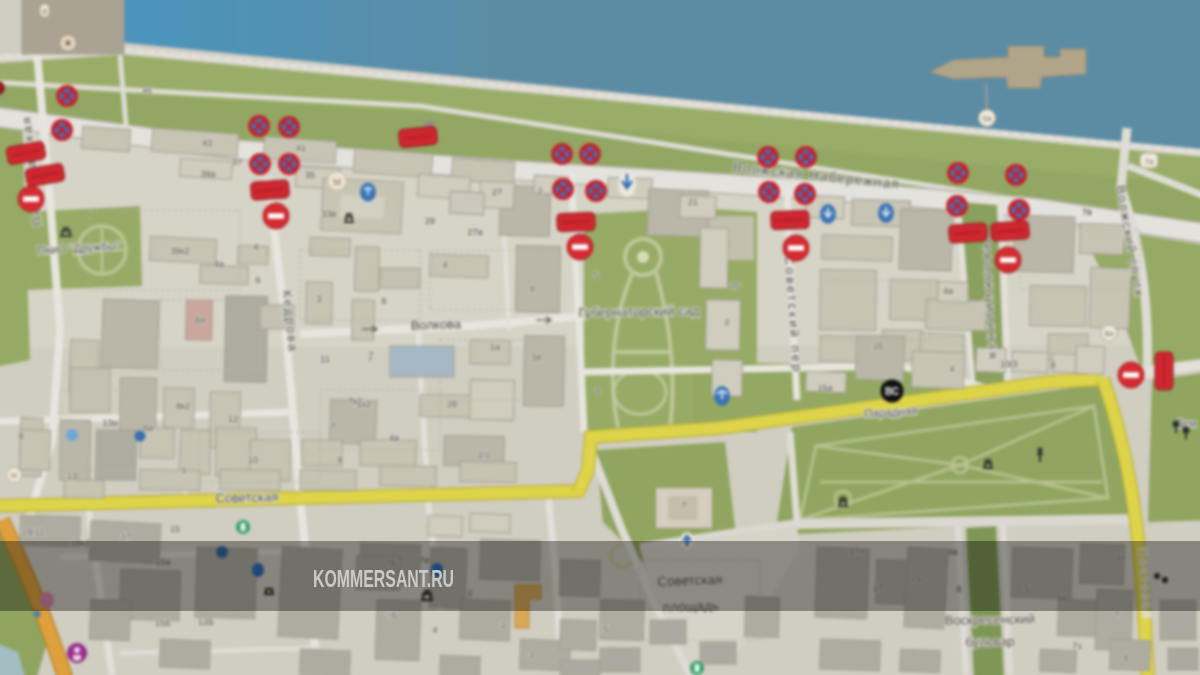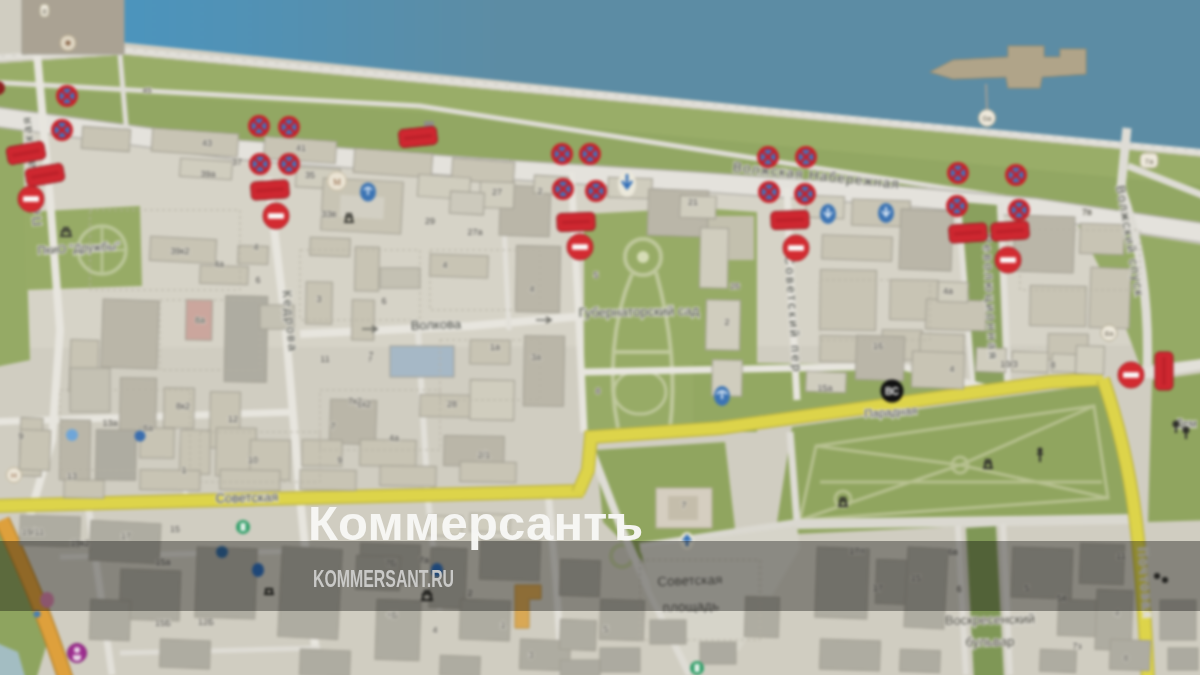--- a/index.html
+++ b/index.html
@@ -685,15 +685,14 @@
 <circle cx="-2" cy="88" r="7" fill="#8d2020"></circle>
 
 <g>
         <circle cx="892" cy="391" r="11.5" fill="#111111"></circle>
         <text x="892" y="395" font-size="10" font-weight="bold" text-anchor="middle" font-family="Liberation Sans, sans-serif" fill="#f0f0f0">ВС</text>
       </g>
 </svg>
 
 <div id="band"></div>
 
-<div id="wm1">Коммерсантъ</div>
 
 <div id="wm2">KOMMERSANT.RU</div>
 </div>
 </body></html>

